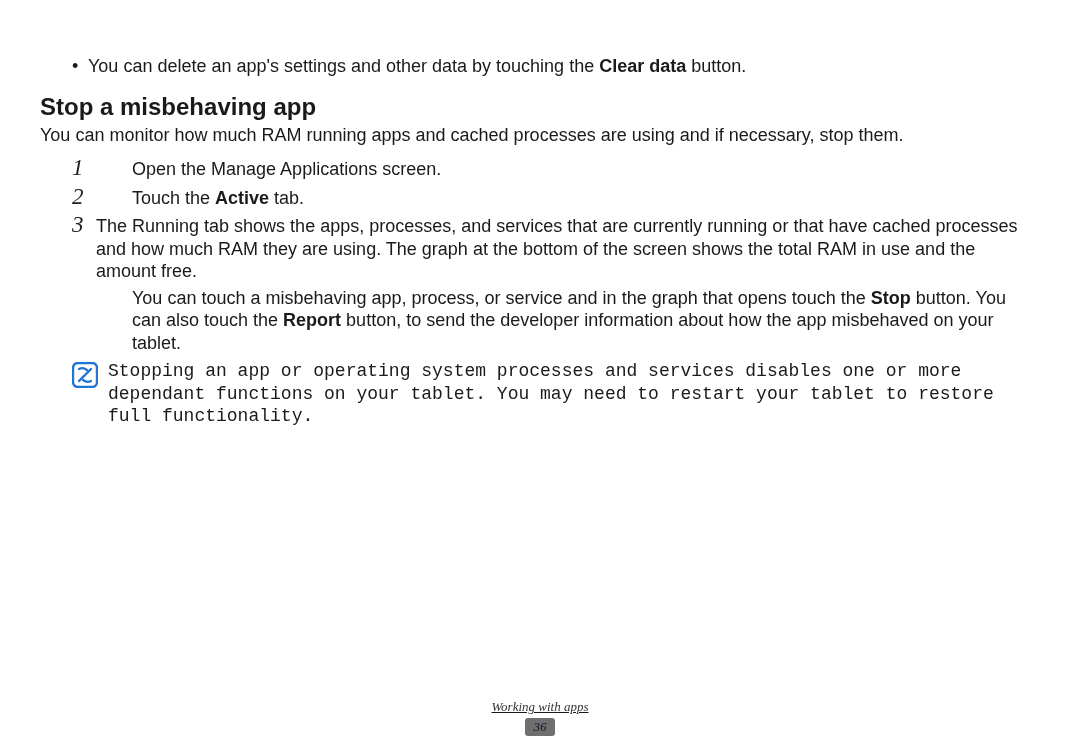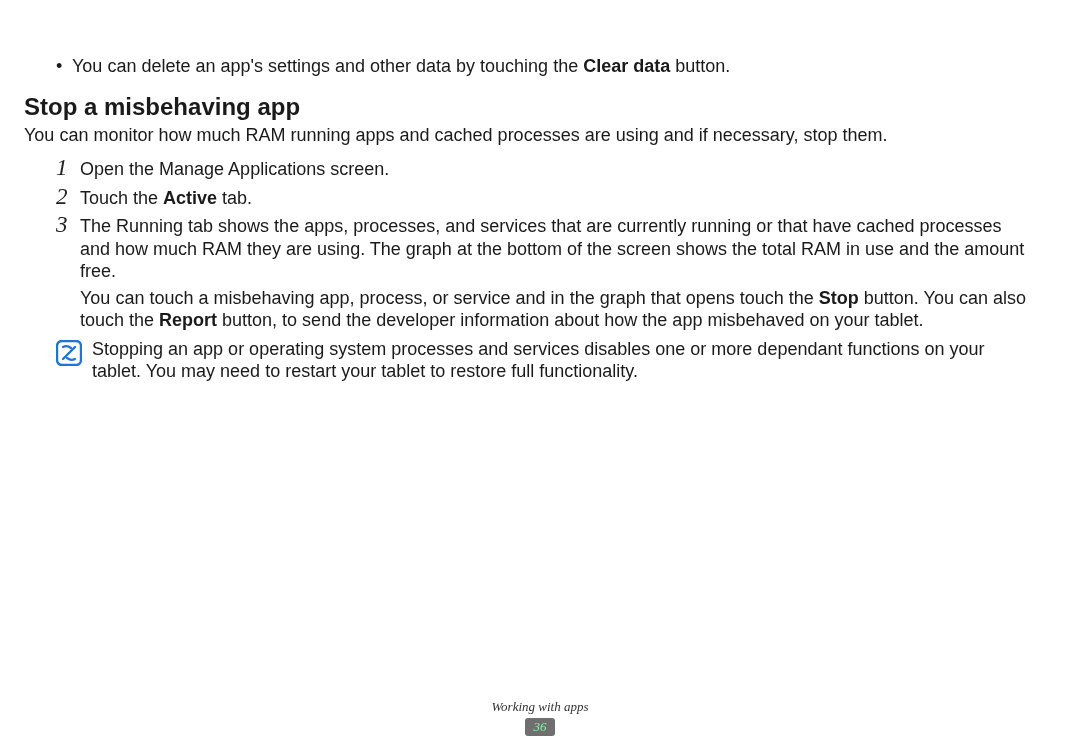--- a/index.html
+++ b/index.html
@@ -11,21 +11,21 @@
     background: #ffffff;
     font-family: "Segoe UI", "Helvetica Neue", Arial, sans-serif;
     color: #1a1a1a;
     overflow: hidden;
   }
   .page {
     position: relative;
     width: 1080px;
     height: 756px;
     box-sizing: border-box;
-    padding: 55px 48px 0 24px;
+    padding: 55px 48px 0 40px;
   }
   .content {
     font-size: 18px;
     line-height: 1.25;
   }
   ul.bullets {
     list-style: none;
     margin: 0 0 14px 0;
     padding: 0 0 0 32px;
   }
@@ -70,60 +70,63 @@
     font-size: 23px;
     color: #222;
     width: 20px;
     text-align: left;
   }
   .step-body p {
     margin: 0 0 4px 0;
   }
   .step-body p:last-child {
     margin-bottom: 0;
+    margin-left: 36px;
   }
   .note {
     display: flex;
     align-items: flex-start;
     margin-top: 6px;
     padding-left: 32px;
+    font-family: Liberation Mono, monospace;
   }
   .note-icon {
     flex: 0 0 auto;
     width: 26px;
     height: 26px;
     margin-right: 10px;
     margin-top: 2px;
   }
   .note-text {
     flex: 1 1 auto;
   }
   b { font-weight: 700; }
 
   .footer {
     position: absolute;
     left: 0;
     right: 0;
     bottom: 20px;
     text-align: center;
     font-family: Georgia, "Times New Roman", serif;
+    text-decoration: underline;
   }
   .footer-title {
     font-style: italic;
     font-size: 13px;
     color: #333;
     margin-bottom: 2px;
   }
   .footer-badge {
     display: inline-block;
     min-width: 22px;
     padding: 1px 4px;
     border-radius: 3px;
     background: #6f6f6f;
-    color: #86efac;
+    color: #0f172a;
     font-style: italic;
     font-size: 13px;
     line-height: 1.2;
   }
 </style>
 </head>
 <body>
 
 <div class="page">
   <div class="content">

